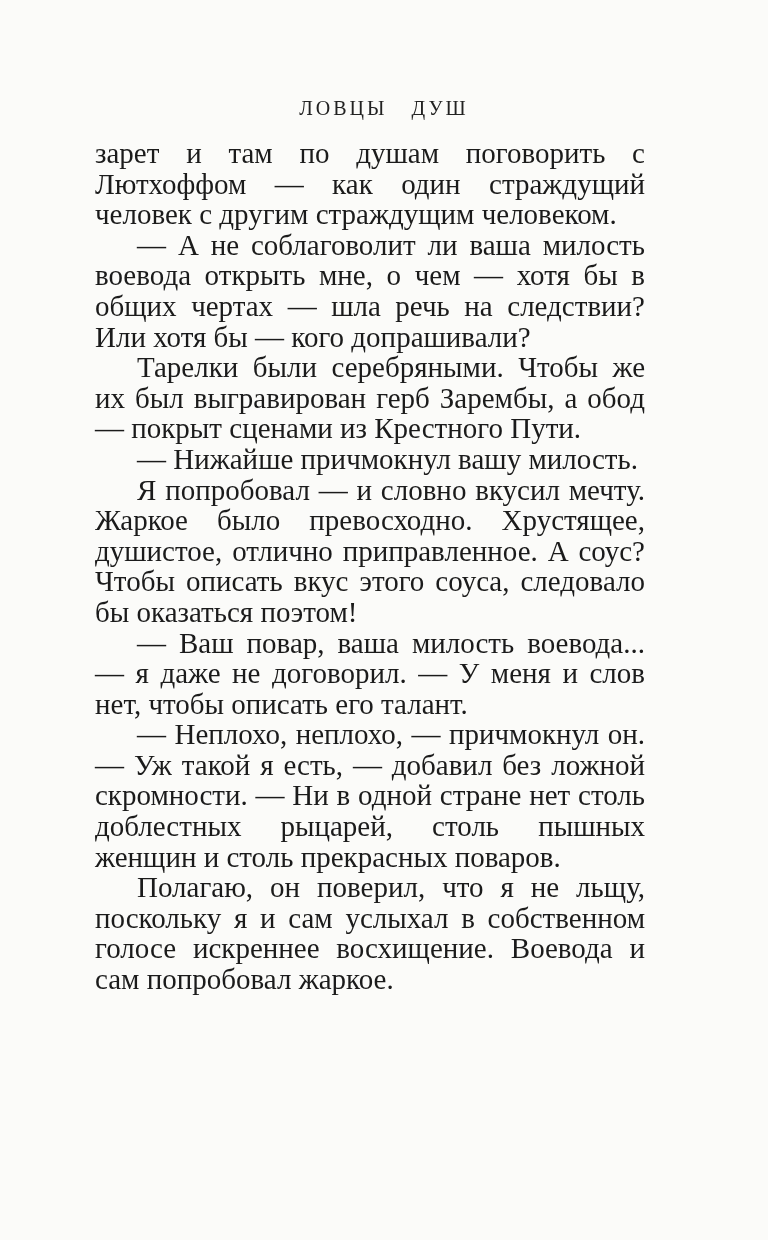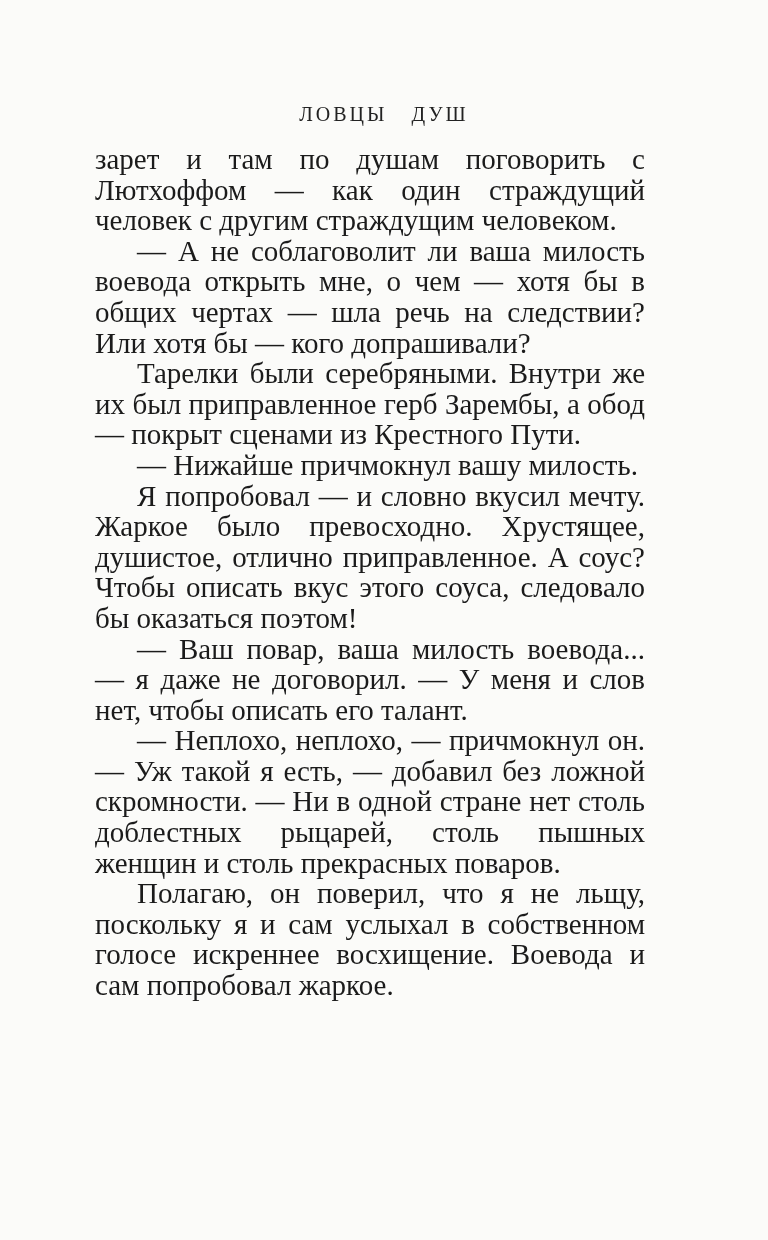--- a/index.html
+++ b/index.html
@@ -13,21 +13,20 @@
     font-family: "Liberation Serif", serif;
     color: #1b1b1b;
     -webkit-font-smoothing: antialiased;
   }
   .page {
     position: relative;
     width: 768px;
     height: 1089px;
     background: #fbfbf9;
     overflow: hidden;
-    margin-top: 6px;
   }
   .running-head {
     position: absolute;
     top: 97px;
     left: 0;
     width: 100%;
     text-align: center;
     font-size: 20px;
     letter-spacing: 3px;
     word-spacing: 16px;
@@ -64,21 +63,21 @@
 </head>
 <body>
 
 <div class="page">
 
   <div class="running-head">ЛОВЦЫ ДУШ</div>
 
   <div class="body-text">
     <p class="no-indent">зарет и там по душам поговорить с Лютхоффом — как один страждущий человек с другим страждущим человеком.</p>
     <p>— А не соблаговолит ли ваша милость воевода открыть мне, о чем — хотя бы в общих чертах — шла речь на следствии? Или хотя бы — кого допрашивали?</p>
-    <p>Тарелки были серебряными. Внутри же их был приправленное герб Зарембы, а обод — покрыт сценами из Крестного Пути.</p>
+    <p>Тарелки были серебряными. Чтобы же их был выгравирован герб Зарембы, а обод — покрыт сценами из Крестного Пути.</p>
     <p>— Нижайше причмокнул вашу милость.</p>
     <p>Я попробовал — и словно вкусил мечту. Жаркое было превосходно. Хрустящее, душистое, отлично приправленное. А соус? Чтобы описать вкус этого соуса, следовало бы оказаться поэтом!</p>
     <p>— Ваш повар, ваша милость воевода... — я даже не договорил. — У меня и слов нет, чтобы описать его талант.</p>
     <p>— Неплохо, неплохо, — причмокнул он. — Уж такой я есть, — добавил без ложной скромности. — Ни в одной стране нет столь доблестных рыцарей, столь пышных женщин и столь прекрасных поваров.</p>
     <p>Полагаю, он поверил, что я не льщу, поскольку я и сам услыхал в собственном голосе искреннее восхищение. Воевода и сам попробовал жаркое.</p>
   </div>
 
   <div class="page-number">44</div>
 
 </div>

